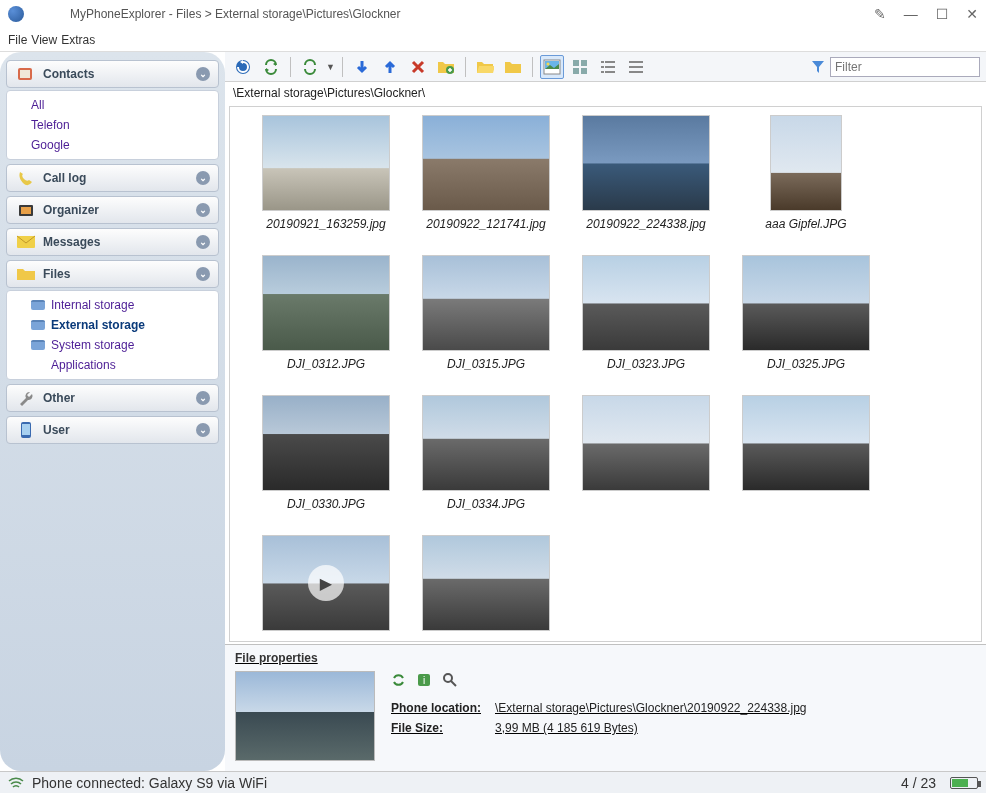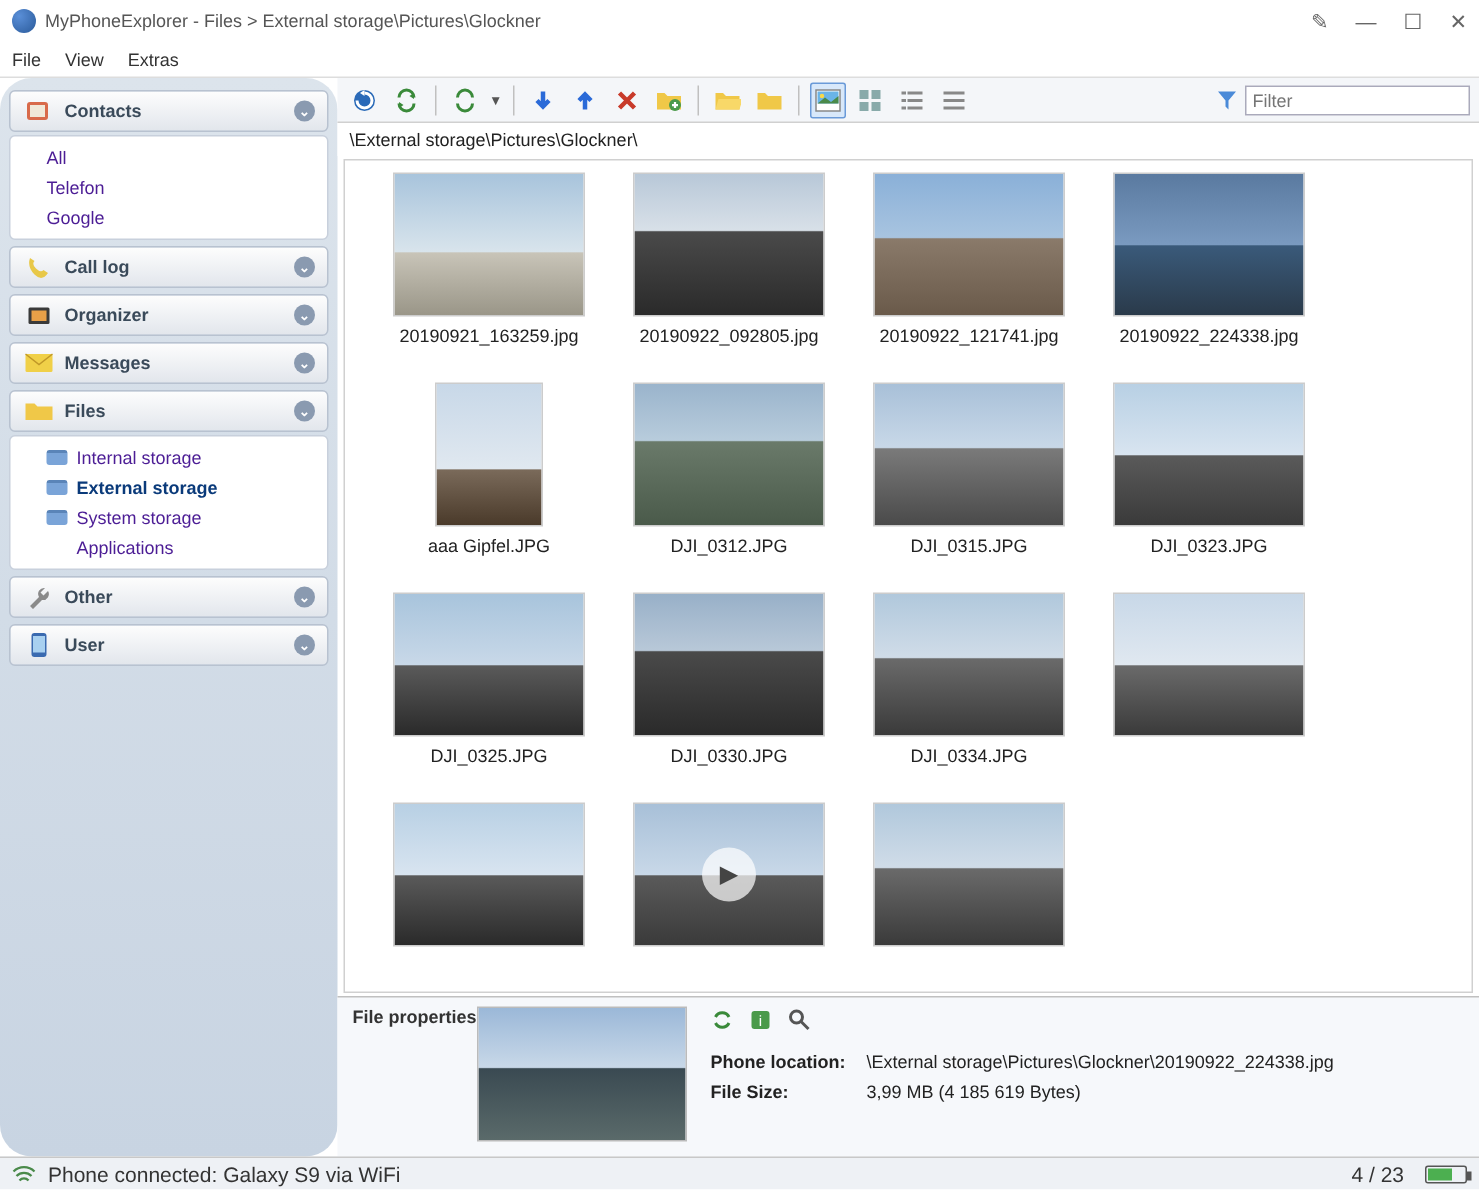--- a/index.html
+++ b/index.html
@@ -1,21 +1,21 @@
 <!DOCTYPE html>
 <html><head>
 <meta charset="utf-8">
 <style>
 * { box-sizing: border-box; margin: 0; padding: 0; }
 body { font-family: "Segoe UI", Tahoma, sans-serif; font-size: 12px; background: #fff; width: 986px; height: 793px; overflow: hidden; display: flex; flex-direction: column; }
-.titlebar { height: 28px; background: #fff; display: flex; align-items: center; padding: 0 8px; color: #555; }
+.titlebar { height: 28px; background: #fff; display: flex; align-items: center; padding: 0 8px; color: #555; gap: 40px; }
 .titlebar .app-icon { width: 16px; height: 16px; border-radius: 50%; background: radial-gradient(circle at 30% 30%, #5a8fd8, #2a5a9a); margin-right: 6px; }
 .titlebar .winctrls { margin-left: auto; display: flex; gap: 18px; color: #666; }
 .titlebar .winctrls span { cursor: pointer; font-size: 14px; }
-.menubar { height: 24px; background: #fff; border-bottom: 1px solid #ddd; display: flex; align-items: center; padding: 0 8px; gap: 16px; color: #333; }
+.menubar { height: 24px; background: #fff; border-bottom: 1px solid #ddd; display: flex; align-items: center; padding: 0 8px; gap: 4px; color: #333; }
 .menubar span { cursor: pointer; }
 .workspace { flex: 1; display: flex; min-height: 0; }
 .sidebar { width: 225px; background: linear-gradient(to bottom, #dce4ec, #c8d4e2); padding: 8px 6px; display: flex; flex-direction: column; gap: 4px; overflow-y: auto; border-radius: 21px; }
 .sidegroup { }
 .sidehdr { height: 28px; background: linear-gradient(to bottom, #fdfdfd, #e2e6ec); border: 1px solid #b8c2d0; border-radius: 4px; display: flex; align-items: center; padding: 0 8px; font-weight: bold; color: #3a4a5a; cursor: pointer; }
 .sidehdr .hicon { width: 22px; height: 18px; margin-right: 6px; display: flex; align-items: center; justify-content: center; }
 .sidehdr .chev { margin-left: auto; width: 14px; height: 14px; border-radius: 50%; background: #8a9ab0; color: #fff; display: flex; align-items: center; justify-content: center; font-size: 9px; }
 .sidebody { background: #fff; border: 1px solid #c8d0dc; border-radius: 4px; margin-top: 2px; padding: 4px 0; }
 .sideitem { padding: 3px 20px 3px 24px; color: #4c1d95; cursor: pointer; display: flex; align-items: center; gap: 6px; }
 .sideitem.active { font-weight: bold; color: #0a3a7a; }
@@ -27,22 +27,22 @@
 .tsep { width: 1px; height: 20px; background: #c0c0c0; margin: 0 3px; }
 .filter-wrap { margin-left: auto; display: flex; align-items: center; gap: 4px; }
 .filter-input { width: 150px; height: 20px; border: 1px solid #aab; padding: 0 4px; font-size: 12px; }
 .pathbar { padding: 4px 8px; color: #222; background: #fff; }
 .grid-wrap { flex: 1; overflow-y: scroll; padding: 8px 4px 8px 16px; background: #fff; border: 1px solid #d0d0d0; margin: 2px 4px; }
 .grid { display: grid; grid-template-columns: repeat(4, 160px); gap: 24px 0; }
 .thumb { display: flex; flex-direction: column; align-items: center; cursor: pointer; }
 .thumb-img { width: 128px; height: 96px; border: 1px solid #ccc; background: #888; position: relative; overflow: hidden; }
 .thumb-img.portrait { width: 72px; height: 96px; }
 .thumb-img .play { position: absolute; top: 50%; left: 50%; transform: translate(-50%,-50%); width: 36px; height: 36px; border-radius: 50%; background: rgba(255,255,255,0.7); display: flex; align-items: center; justify-content: center; color: #444; font-size: 16px; }
-.thumb-label { margin-top: 6px; color: #222; text-align: center; }
-.props { border-top: 1px solid #c0c0c0; background: #f6f8fb; padding: 6px 10px 10px; display: flex; flex-direction: row; }
+.thumb-label { margin-top: 6px; color: #222; text-align: center; font-style: italic; }
+.props { border-top: 1px solid #c0c0c0; background: #f6f8fb; padding: 6px 10px 10px; display: flex; flex-direction: column; text-decoration: underline; }
 .props-title { font-weight: bold; color: #333; margin-bottom: 6px; }
 .props-body { display: flex; gap: 14px; }
 .props-thumb { width: 140px; height: 90px; border: 1px solid #bbb; background: linear-gradient(to bottom, #9bb8d8 0%, #c8d8e8 45%, #3a4a52 46%, #5a6a6a 100%); }
 .props-right { flex: 1; }
 .props-icons { display: flex; gap: 8px; margin-bottom: 8px; }
 .props-icons .pi { width: 18px; height: 18px; cursor: pointer; display: flex; align-items: center; justify-content: center; }
 .props-table td { padding: 2px 12px 2px 0; color: #222; }
 .props-table td:first-child { font-weight: bold; }
 .statusbar { height: 22px; background: #eef1f5; border-top: 1px solid #c8c8c8; display: flex; align-items: center; padding: 0 8px; font-size: 14px; color: #333; }
 .statusbar .sseg { padding: 0 8px; }
@@ -279,24 +279,20 @@
       </div>
     </div>
 
     <div class="pathbar">\External storage\Pictures\Glockner\</div>
 
     <div class="grid-wrap">
       <div class="grid" id="file-grid">
           <div class="thumb">
             <div class="thumb-img" style="background: linear-gradient(rgb(168, 196, 220) 0%, rgb(216, 228, 236) 55%, rgb(200, 196, 184) 56%, rgb(154, 150, 136) 100%);"></div>
             <div class="thumb-label">20190921_163259.jpg</div>
-          </div>
-          <div class="thumb">
-            <div class="thumb-img" style="background: linear-gradient(rgb(184, 200, 216) 0%, rgb(216, 224, 232) 40%, rgb(74, 74, 74) 41%, rgb(42, 42, 42) 100%);"></div>
-            <div class="thumb-label">20190922_092805.jpg</div>
           </div>
           <div class="thumb">
             <div class="thumb-img" style="background: linear-gradient(rgb(138, 176, 216) 0%, rgb(168, 196, 224) 45%, rgb(138, 122, 106) 46%, rgb(106, 90, 74) 100%);"></div>
             <div class="thumb-label">20190922_121741.jpg</div>
           </div>
           <div class="thumb">
             <div class="thumb-img" style="background: linear-gradient(rgb(90, 122, 160) 0%, rgb(122, 154, 192) 50%, rgb(58, 90, 122) 51%, rgb(42, 58, 74) 100%);"></div>
             <div class="thumb-label">20190922_224338.jpg</div>
           </div>
           <div class="thumb">

